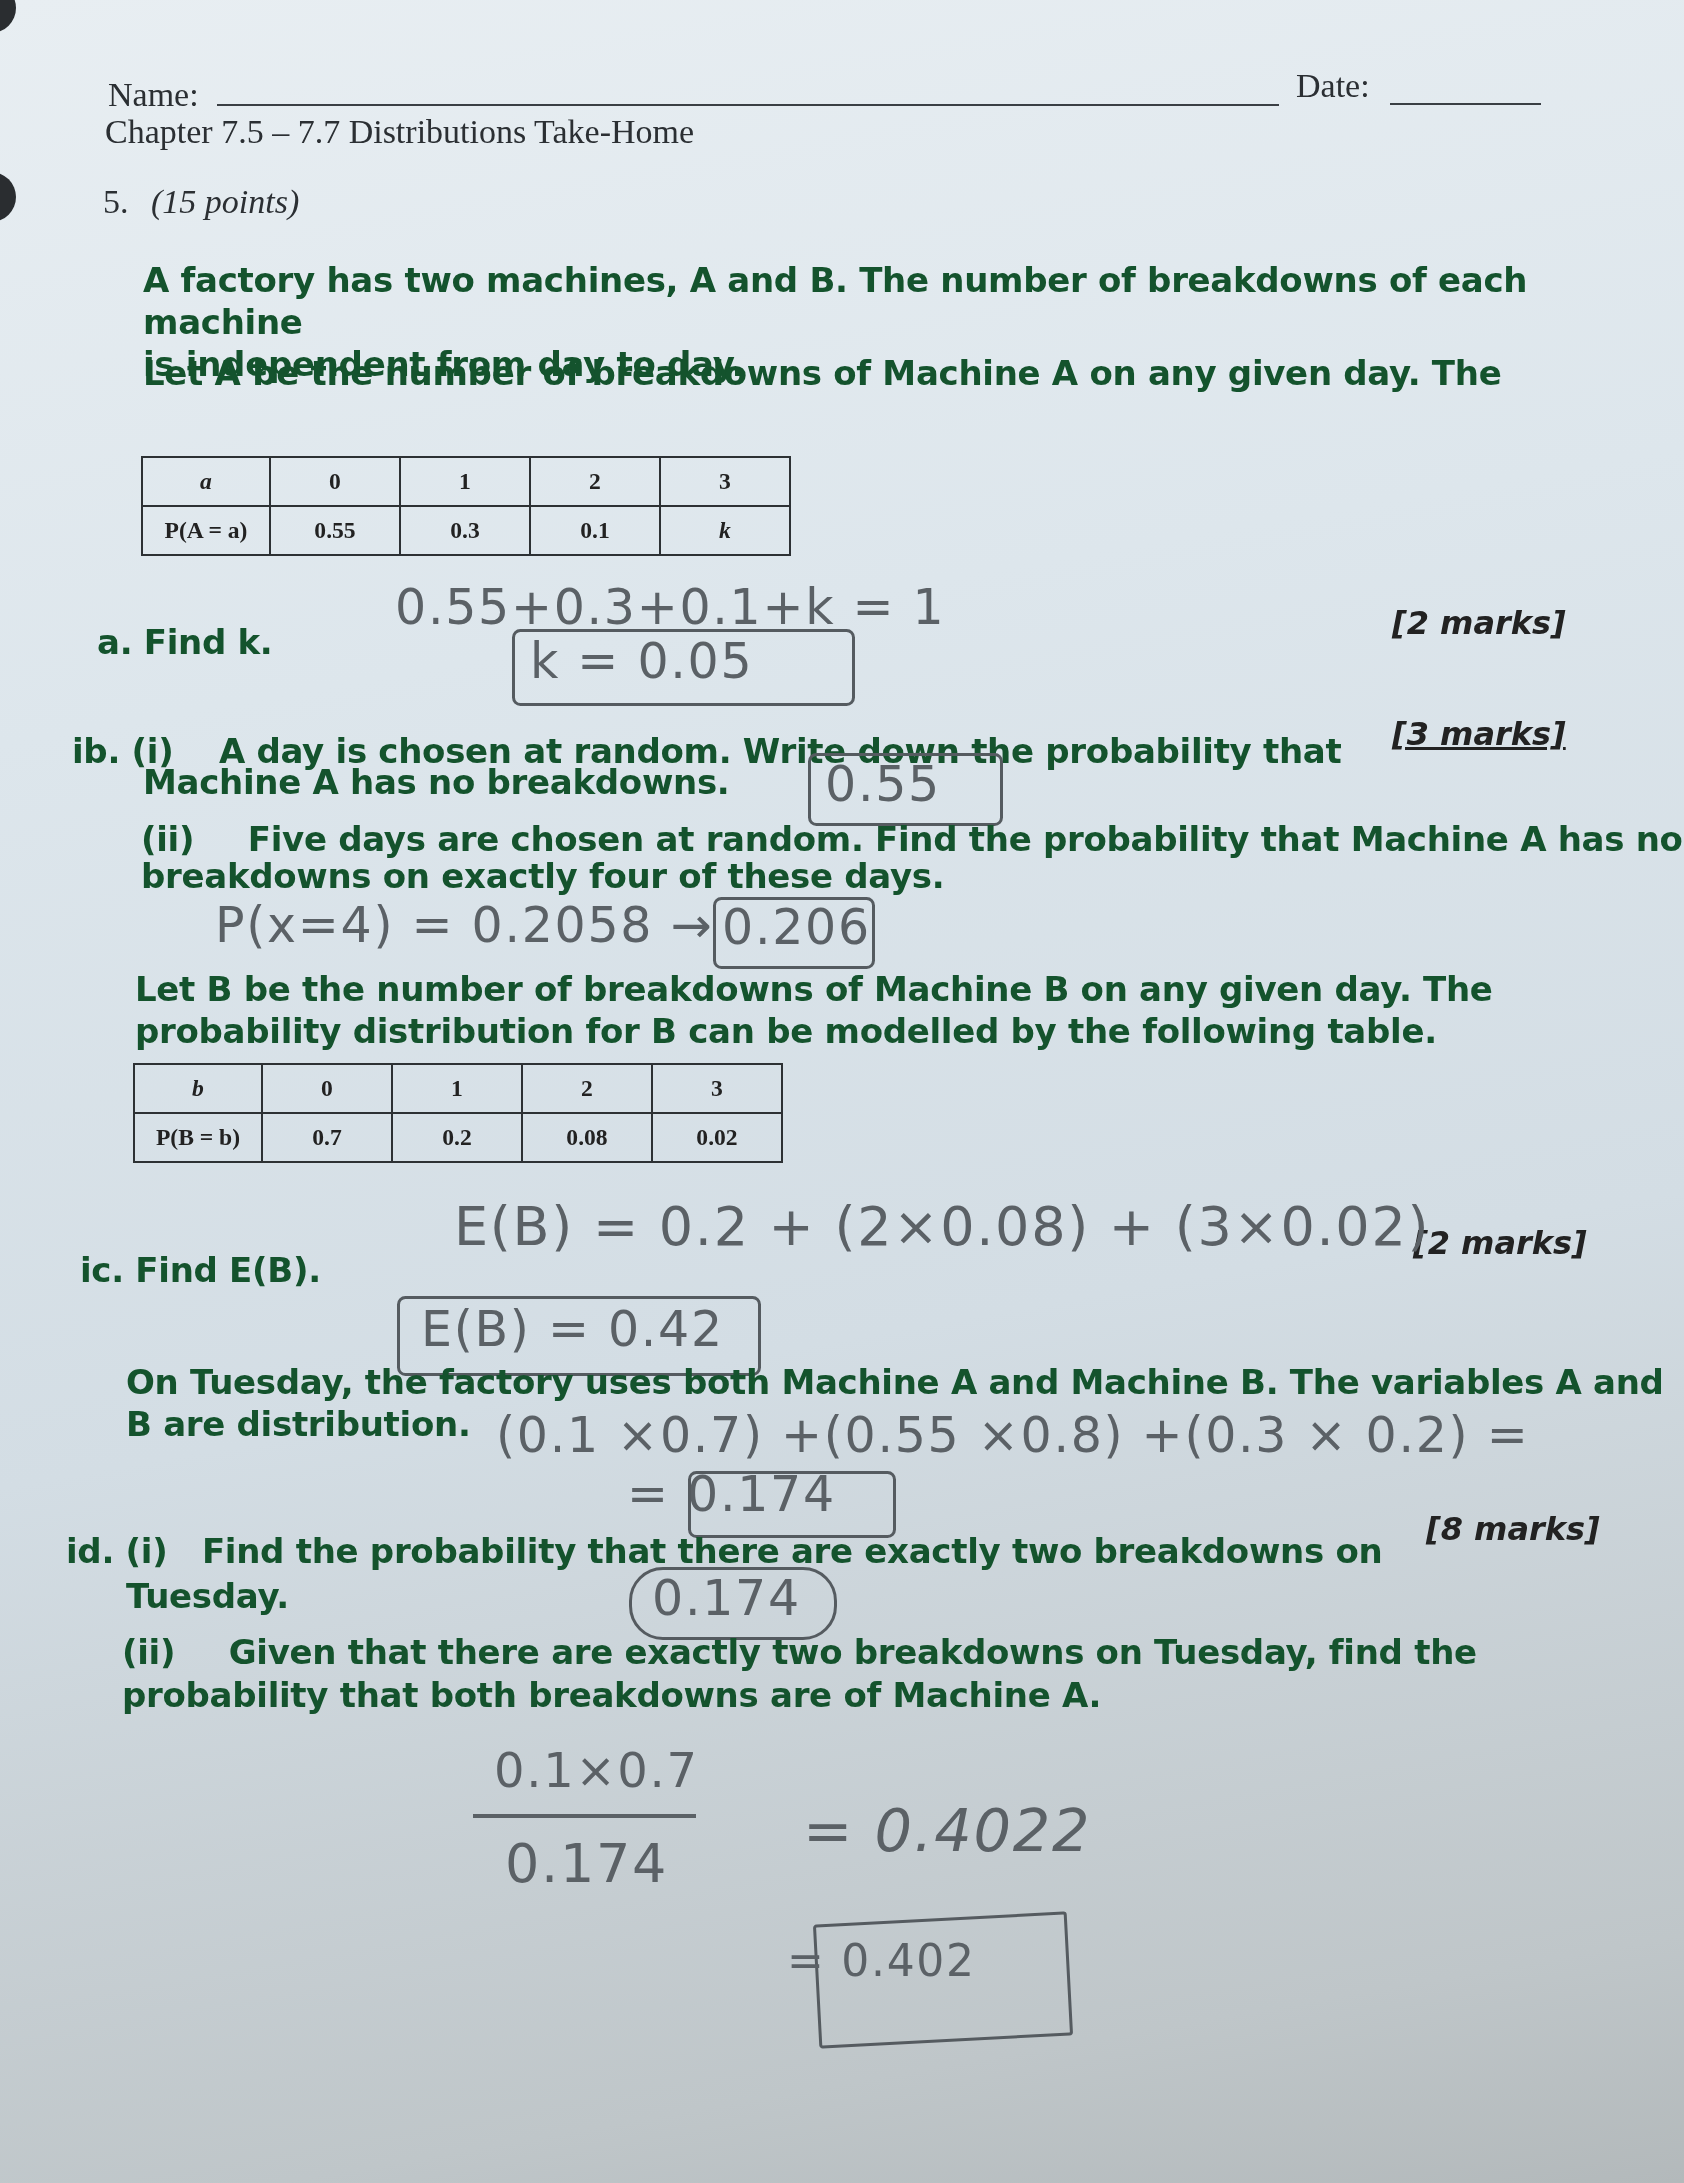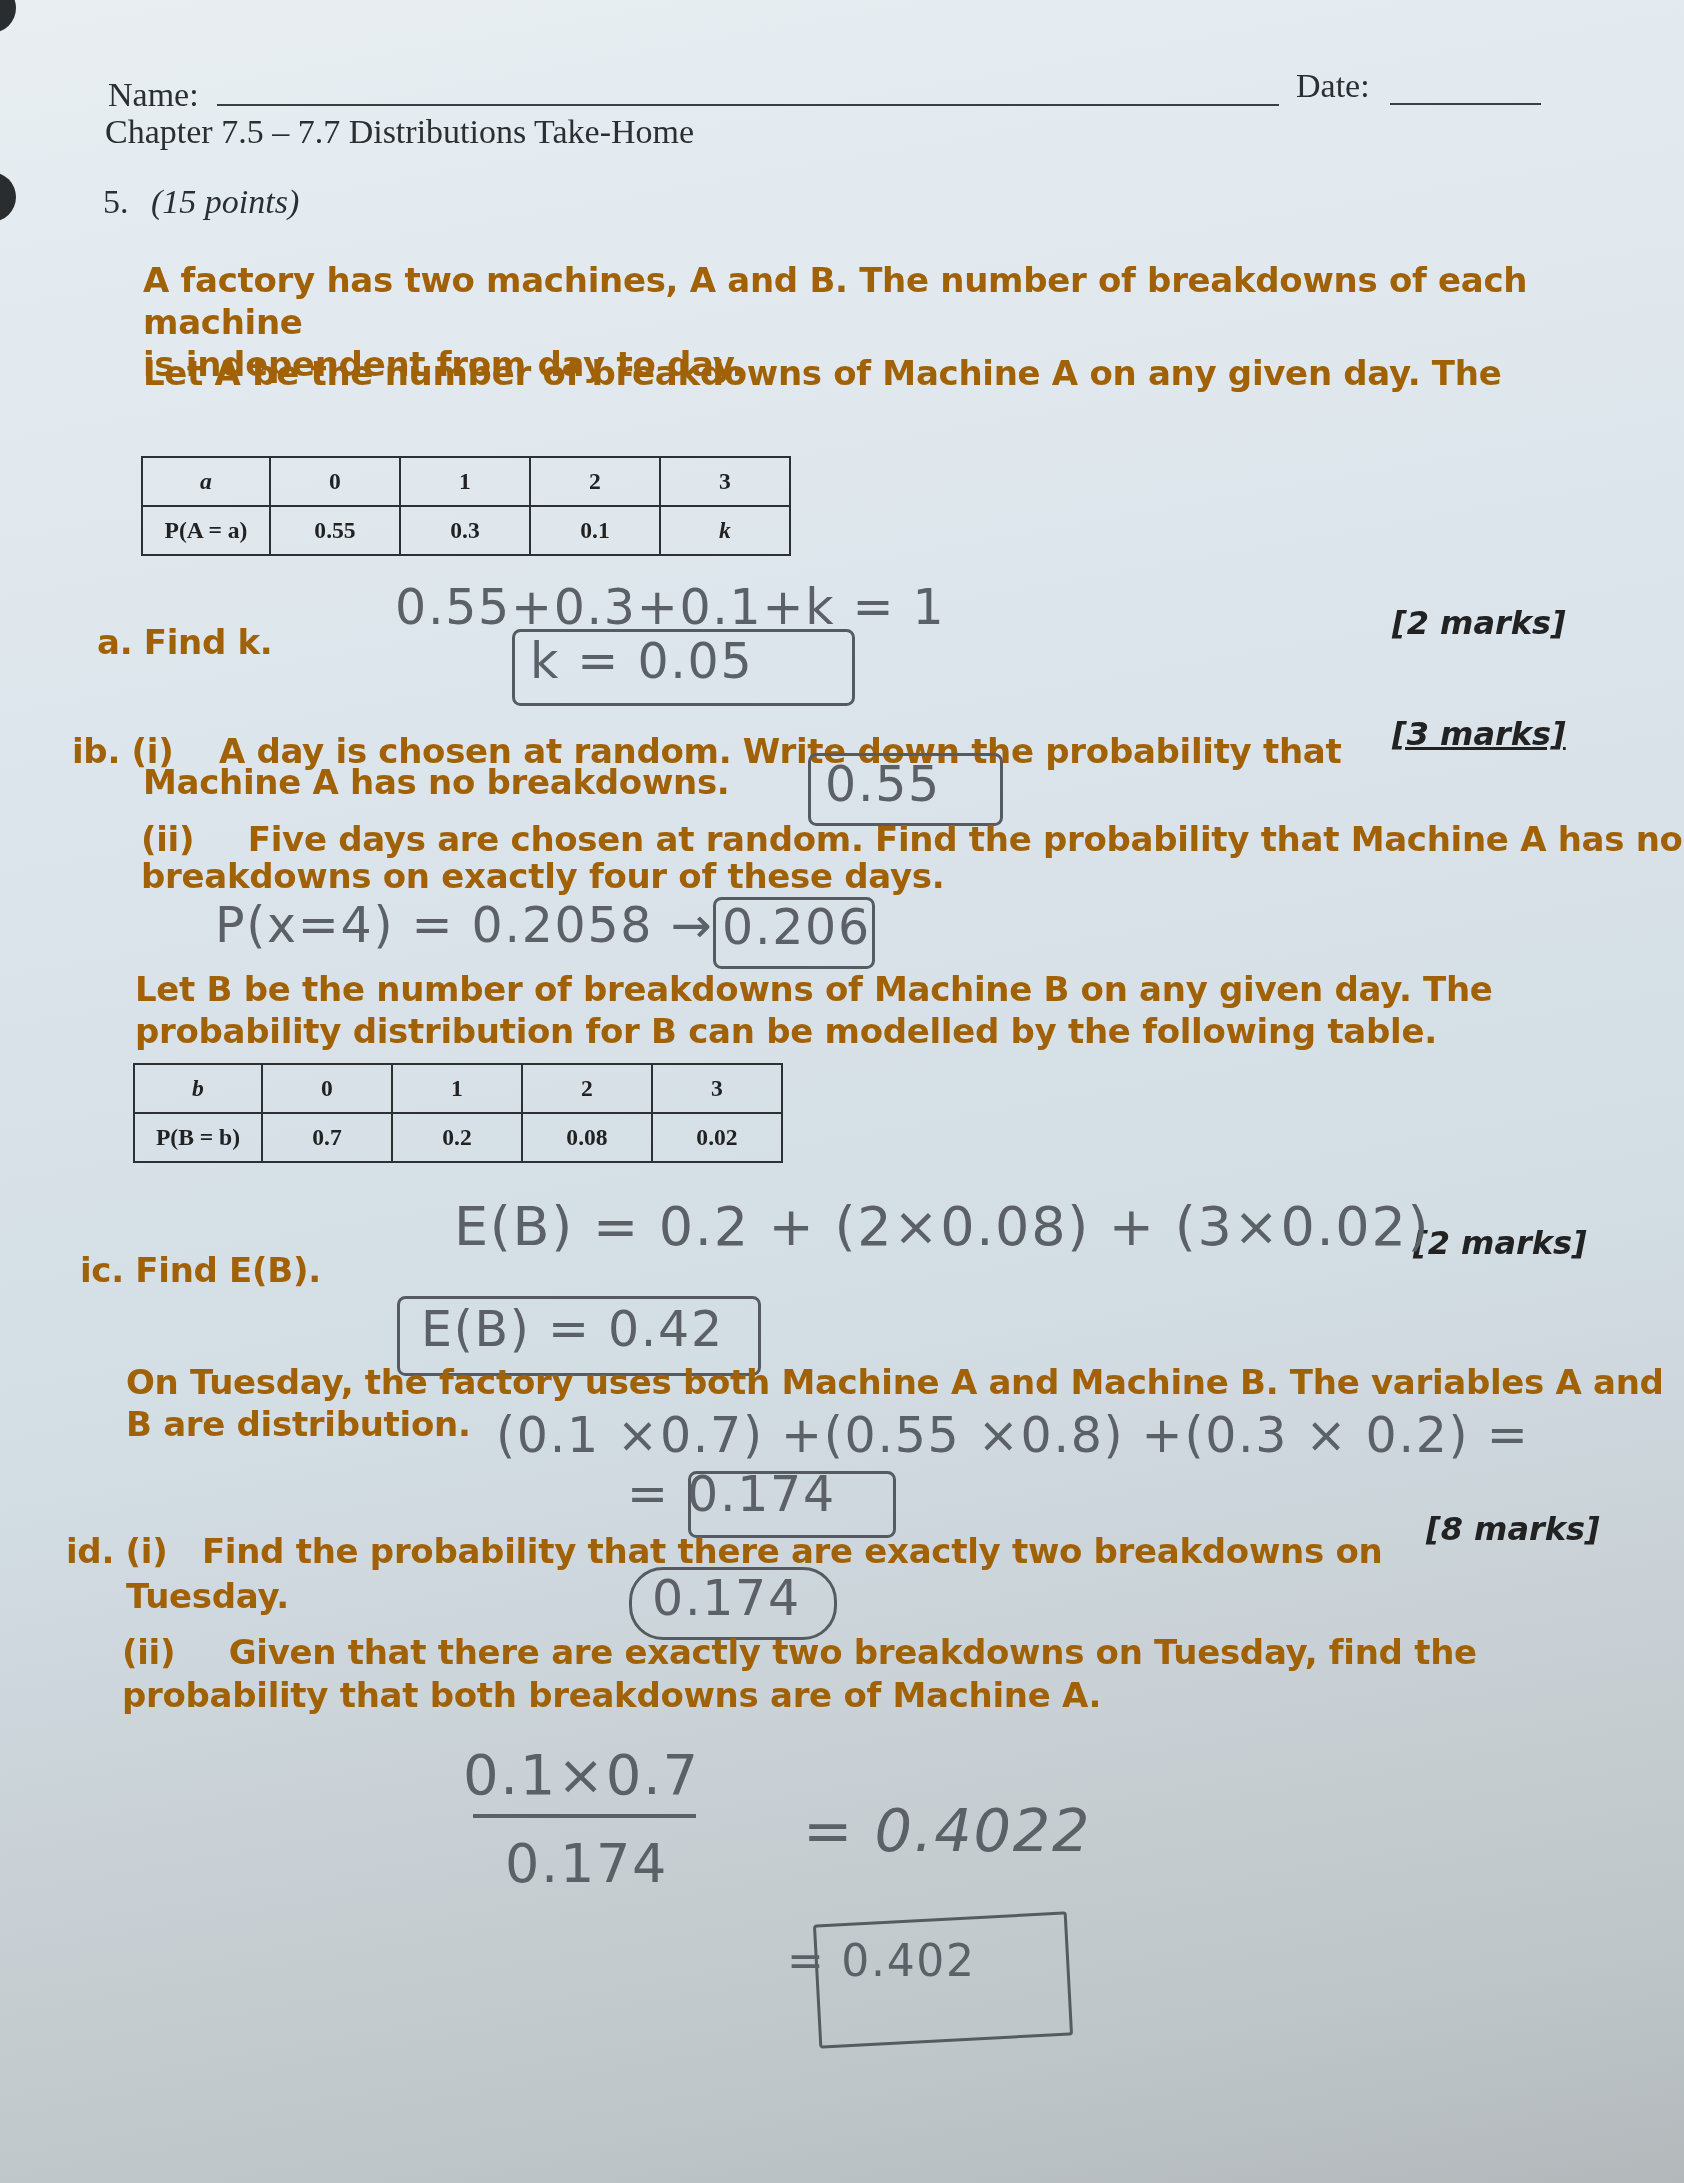--- a/index.html
+++ b/index.html
@@ -9,21 +9,21 @@
     font-family: "DejaVu Sans", sans-serif;
     color: #1f2326;
   }
   .hole {
     position: absolute; left: -34px; width: 50px; height: 50px; border-radius: 50%;
     background: #2a2d30;
   }
   .serif { font-family: "Liberation Serif", "DejaVu Serif", serif; }
   .abs { position: absolute; }
   .hdr { font-size: 34px; color: #2b2f33; }
-  .body-text { font-size: 34px; line-height: 42px; font-weight: bold; color: #a16207; letter-spacing: -0.3px; }
+  .body-text { font-size: 34px; line-height: 42px; font-weight: bold; color: #14532d; letter-spacing: -0.3px; }
   .marks { font-size: 32px; font-style: italic; font-weight: bold; color: #222; }
   .underline-blank { position: absolute; border-bottom: 2.5px solid #3a3f44; height: 0; }
   table.dist {
     position: absolute; border-collapse: collapse; font-family: "Liberation Serif", serif;
     font-size: 23.6px; font-weight: bold; color: #222;
   }
   table.dist td {
     border: 2.5px solid #2d3134; text-align: center; height: 47px; padding: 0;
   }
   table.dist td.lab { width: 126px; }
@@ -152,19 +152,19 @@
 <div class="abs marks" style="left:1426px;top:1510px;">[8 marks]</div>
 <div class="oval" style="left:629px;top:1567px;width:202px;height:67px;"></div>
 <div class="hand" style="left:652px;top:1570px;">0.174</div>
 
 <div class="abs body-text" style="left:122px;top:1631px;">
   <span>(ii)</span>
   <span style="margin-left:42px;">Given that there are exactly two breakdowns on Tuesday, find the</span>
 </div>
 <div class="abs body-text" style="left:122px;top:1674px;">probability that both breakdowns are of Machine A.</div>
 
-<div class="hand" style="left:463px;top:1742px;font-size:56px;">0.1×0.7</div>
+<div class="hand" style="left:494px;top:1742px;font-size:48px;">0.1×0.7</div>
 <div class="frac-line" style="left:473px;top:1814px;width:223px;"></div>
 <div class="hand" style="left:505px;top:1832px;font-size:54px;">0.174</div>
 <div class="hand" style="left:803px;top:1796px;font-size:59px;font-style:italic;">= 0.4022</div>
 <div class="box" style="left:816px;top:1918px;width:248px;height:118px;border-radius:3.4px;transform:rotate(-3deg);"></div>
 <div class="hand" style="left:787px;top:1935px;font-size:44px;">= 0.402</div>
 
 
 </body></html>

